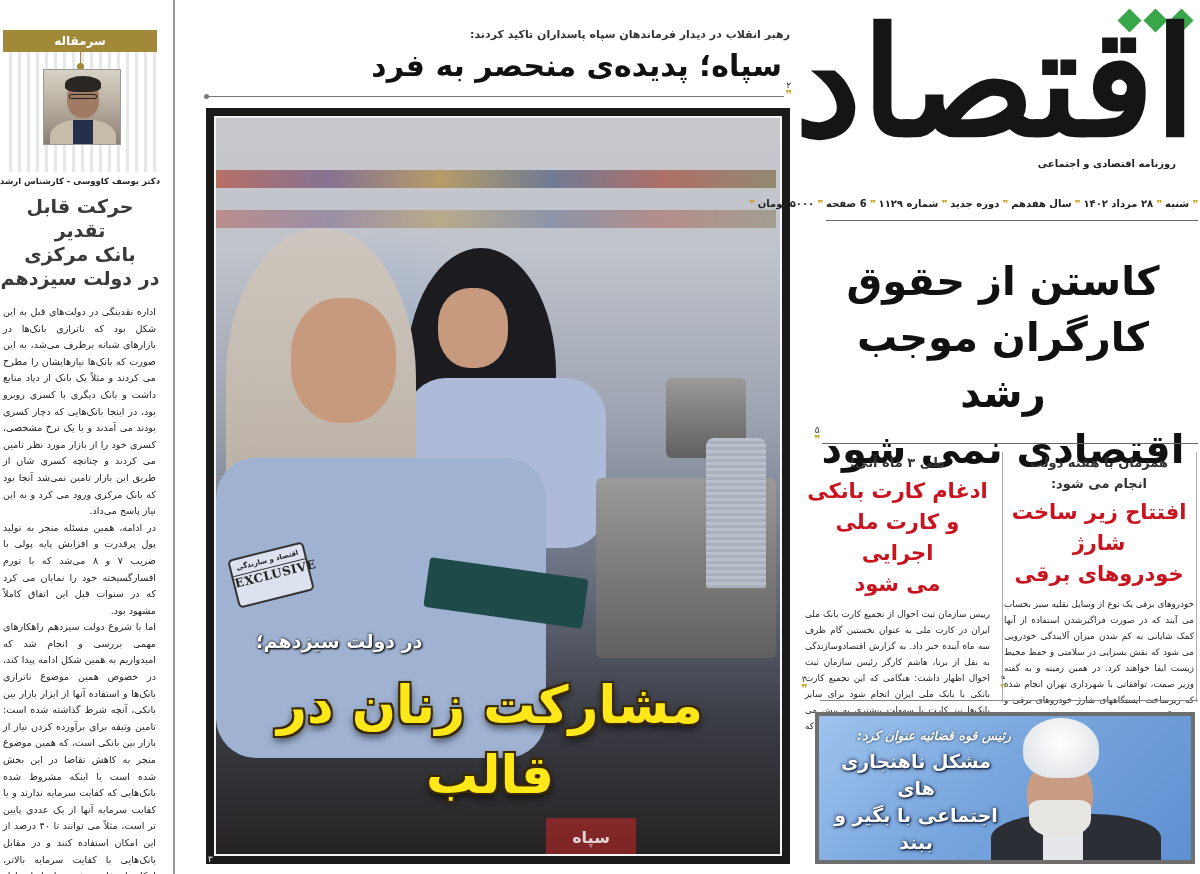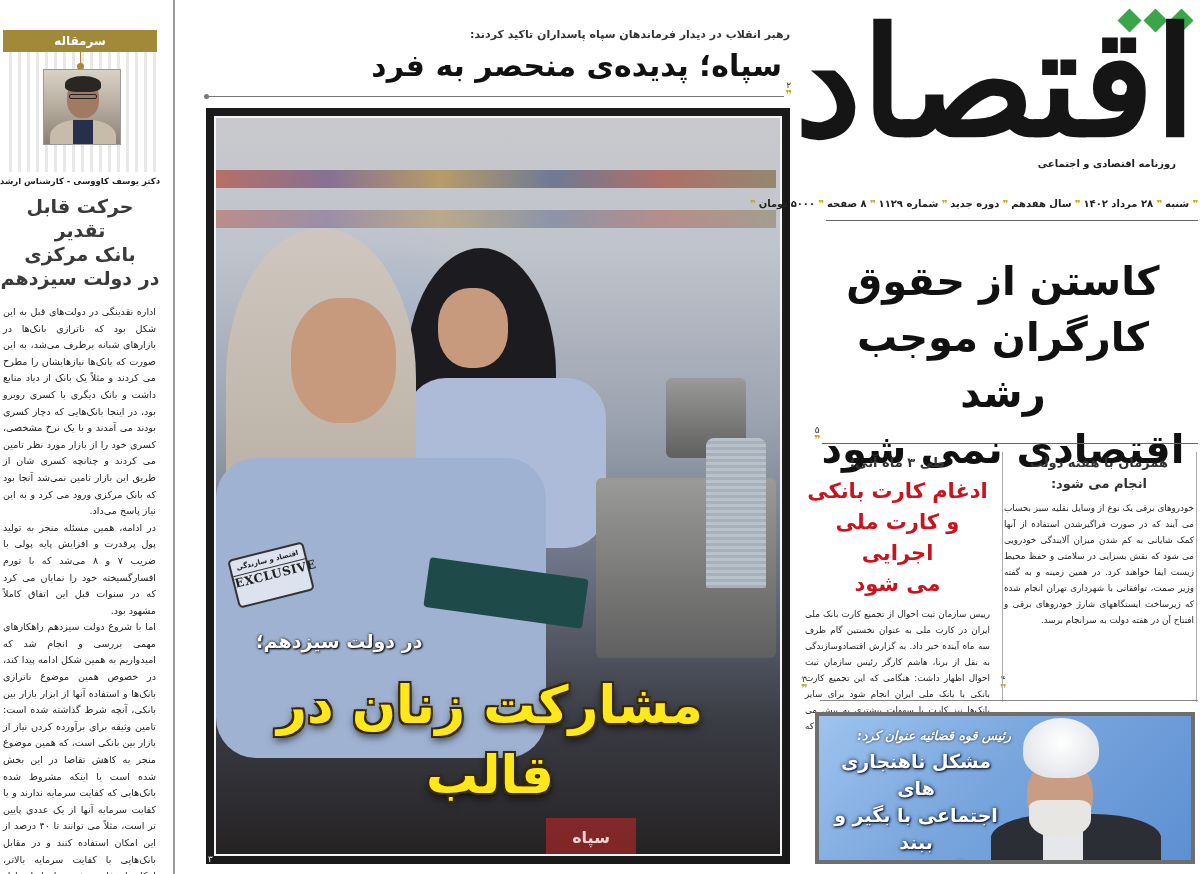--- a/index.html
+++ b/index.html
@@ -245,21 +245,21 @@
     <span>شنبه</span>
     <span class="sep">❞</span>
     <span>۲۸ مرداد ۱۴۰۲</span>
     <span class="sep">❞</span>
     <span>سال هفدهم</span>
     <span class="sep">❞</span>
     <span>دوره جدید</span>
     <span class="sep">❞</span>
     <span>شماره ۱۱۲۹</span>
     <span class="sep">❞</span>
-    <span>۸ صفحه</span>
+    <span>6 صفحه</span>
     <span class="sep">❞</span>
     <span>۵۰۰۰ تومان</span>
     <span class="sep">❞</span>
   </div>
   <div class="rule1"></div>
 
   <article id="lead">
     <h1 class="headline">
       <span>کاستن از حقوق</span><br>
       <span>کارگران موجب رشد</span><br>
@@ -270,20 +270,24 @@
       <span class="quote">❞</span>
     </div>
   </article>
   <div class="rule2"></div>
 
   <article id="story-ev" class="story">
     <div class="kicker">
       <span>همزمان با هفته دولت</span><br>
       <span>انجام می شود:</span>
     </div>
+    <h2 class="headline">
+      <span>افتتاح زیر ساخت شارژ</span><br>
+      <span>خودروهای برقی</span>
+    </h2>
     <p class="body-text">خودروهای برقی یک نوع از وسایل نقلیه سبز بحساب می آیند که در صورت فراگیرشدن استفاده از آنها کمک شایانی به کم شدن میزان آلایندگی خودرویی می شود که نقش بسزایی در سلامتی و حفظ محیط زیست ایفا خواهند کرد. در همین زمینه و به گفته وزیر صمت، توافقاتی با شهرداری تهران انجام شده که زیرساخت ایستگاههای شارژ خودروهای برقی و افتتاح آن در هفته دولت به سرانجام برسد.</p>
     <div class="page-ref" style="left:-4px; bottom:6px;">
       <span>۴</span>
       <span class="quote">❞</span>
     </div>
   </article>
 
   <div class="vline"></div>
   <div class="vline2"></div>
 

